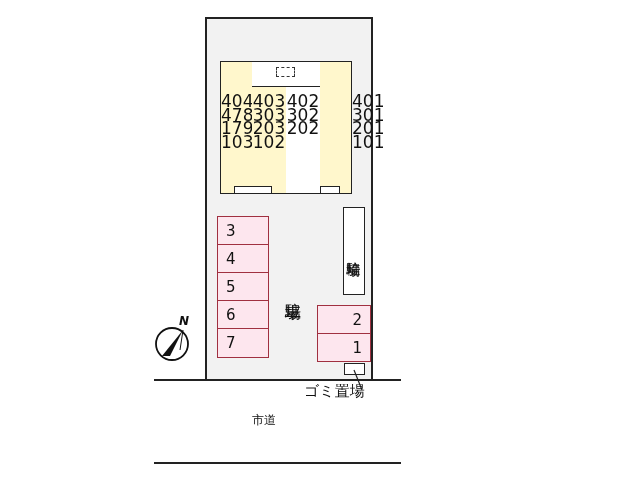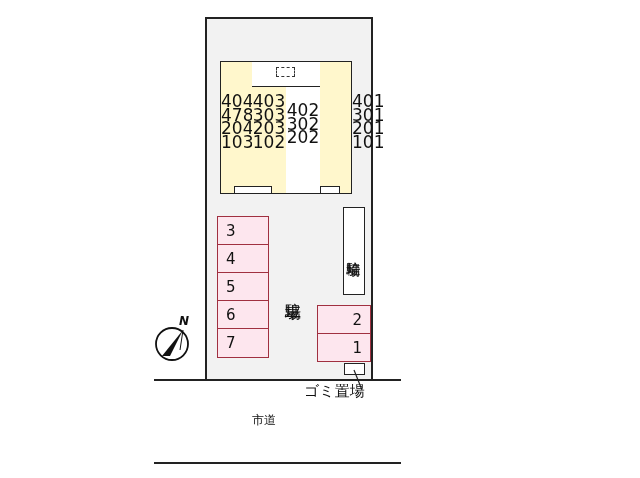--- a/index.html
+++ b/index.html
@@ -41,34 +41,34 @@
 </head>
 <body>
 
 <div class="abs lot"></div>
 
 <div class="abs bldg">
   <div class="col yellow" style="left:0;width:31px;">
     <div class="unit-list" style="top:33px;">
       <div>404</div>
       <div>478</div>
-      <div>204</div>
+      <div>179</div>
       <div>103</div>
     </div>
   </div>
   <div class="col yellow" style="left:31px;width:34px;text-decoration:underline;">
     <div class="unit-list" style="top:33px;">
       <div>403</div>
       <div>303</div>
       <div>203</div>
       <div>102</div>
     </div>
   </div>
   <div class="col white" style="left:65px;width:34px;">
-    <div class="unit-list" style="top:42px;">
+    <div class="unit-list" style="top:33px;">
       <div>402</div>
       <div>302</div>
       <div>202</div>
     </div>
   </div>
   <div class="col yellow" style="left:99px;width:31px;">
     <div class="unit-list" style="top:33px;margin-left:32px;">
       <div>401</div>
       <div>301</div>
       <div>201</div>

